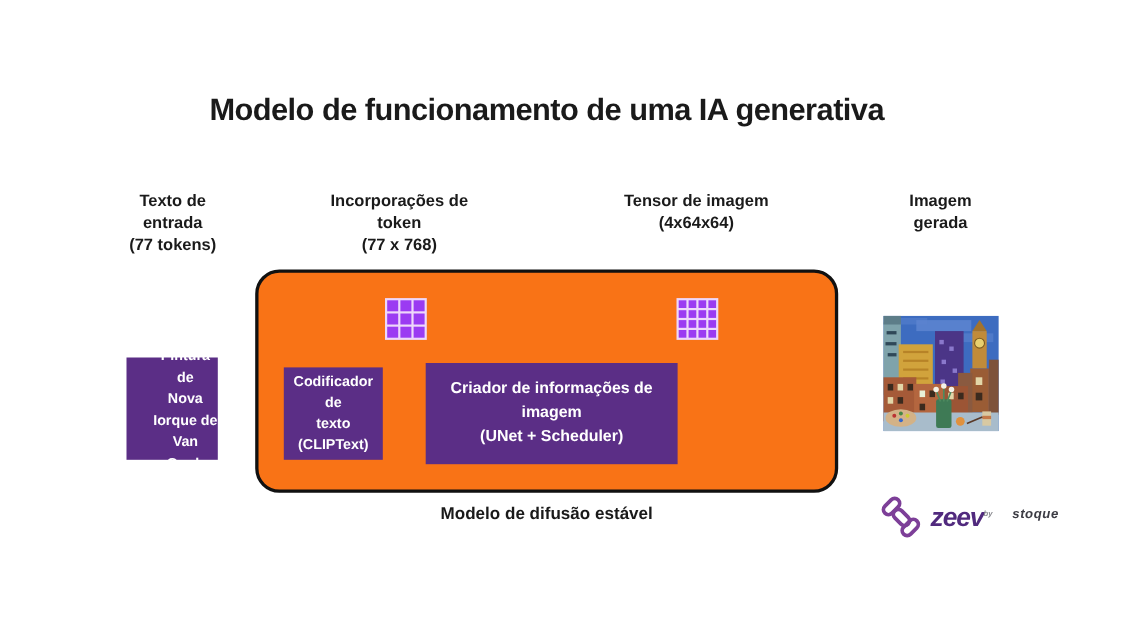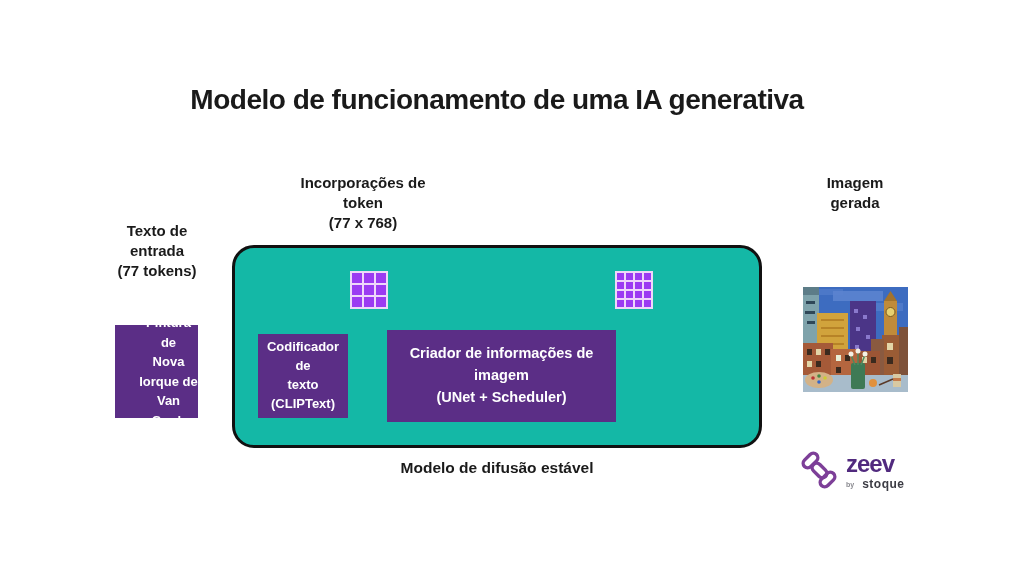--- a/index.html
+++ b/index.html
@@ -21,33 +21,33 @@
   .page-title{
     position:absolute;left:497px;top:84px;transform:translateX(-50%);
     font-size:28px;font-weight:bold;color:var(--text-dark);white-space:nowrap;
     letter-spacing:-0.5px;
   }
   .stage-label{
     position:absolute;top:173px;transform:translateX(-50%);
     font-size:15px;font-weight:bold;color:var(--text-dark);
     text-align:center;line-height:1.33;white-space:pre-line;
   }
-  .stage-0{left:157px;margin-top:48px;}
+  .stage-0{left:157px;}
   .stage-1{left:363px;}
   .stage-2{left:633px;}
   .stage-3{left:855px;}
   .purple-box{
     position:absolute;background:var(--box-purple);color:#ffffff;
     display:flex;align-items:center;justify-content:center;text-align:center;
     font-weight:bold;white-space:pre-line;
   }
   .input-box{left:115px;top:325px;width:83px;height:93px;font-size:13px;line-height:1.5;padding-left:24px;}
   .container{
     position:absolute;left:232px;top:245px;width:530px;height:203px;
-    border:3px solid var(--border-black);border-radius:22px;background:#14b8a6;
+    border:3px solid var(--border-black);border-radius:22px;background:#f97316;
   }
   .grid-icon{
     position:absolute;display:grid;gap:2px;background:var(--grid-gap);
     padding:2px;width:38px;height:38px;
   }
   .grid-cell{background:var(--grid-purple);}
   .grid-1{left:115px;top:23px;}
   .grid-2{left:380px;top:23px;}
   .encoder-box{left:23px;top:86px;width:90px;height:84px;font-size:13px;line-height:1.45;}
   .creator-box{left:152px;top:82px;width:229px;height:92px;font-size:14.5px;line-height:1.5;}
@@ -58,43 +58,45 @@
   }
   .painting{
     position:absolute;left:803px;top:287px;width:105px;height:105px;
   }
   .painting svg{display:block;width:100%;height:100%;}
   .logo{
     position:absolute;left:800px;top:447px;width:118px;height:48px;
     display:flex;align-items:center;gap:6px;
   }
   .logo-mark{width:40px;height:42px;flex:0 0 auto;}
-  .logo-words{display:flex;flex-direction:column;align-items:flex-start;line-height:1;}
+  .logo-words{display:flex;flex-direction:row;align-items:flex-start;line-height:1;font-style:italic;}
   .logo-brand{
     font-size:24px;font-weight:bold;color:var(--logo-text);letter-spacing:-1px;
   }
   .logo-by{
-    margin-top:2px;display:flex;align-items:center;gap:8px;
+    margin-top:2px;display:flex;align-items:center;gap:18px;
   }
   .logo-by-word{font-size:7px;color:#8a8a90;font-weight:bold;}
   .logo-sub{font-size:12px;font-weight:bold;color:var(--stoque-gray);letter-spacing:0.5px;}
 </style>
 </head>
 <body>
 
 <div class="canvas">
 
   <h1 class="page-title">Modelo de funcionamento de uma IA generativa</h1>
 
   <div class="stage-label stage-0">Texto de
 entrada
 (77 tokens)</div>
   <div class="stage-label stage-1">Incorporações de
 token
 (77 x 768)</div>
+  <div class="stage-label stage-2">Tensor de imagem
+(4x64x64)</div>
   <div class="stage-label stage-3">Imagem
 gerada</div>
 
   <div class="purple-box input-box">Pintura de
 Nova
 Iorque de
 Van Gogh</div>
 
   <div class="container">
     <div class="grid-icon grid-1" style="grid-template-columns: repeat(3, 1fr);">

